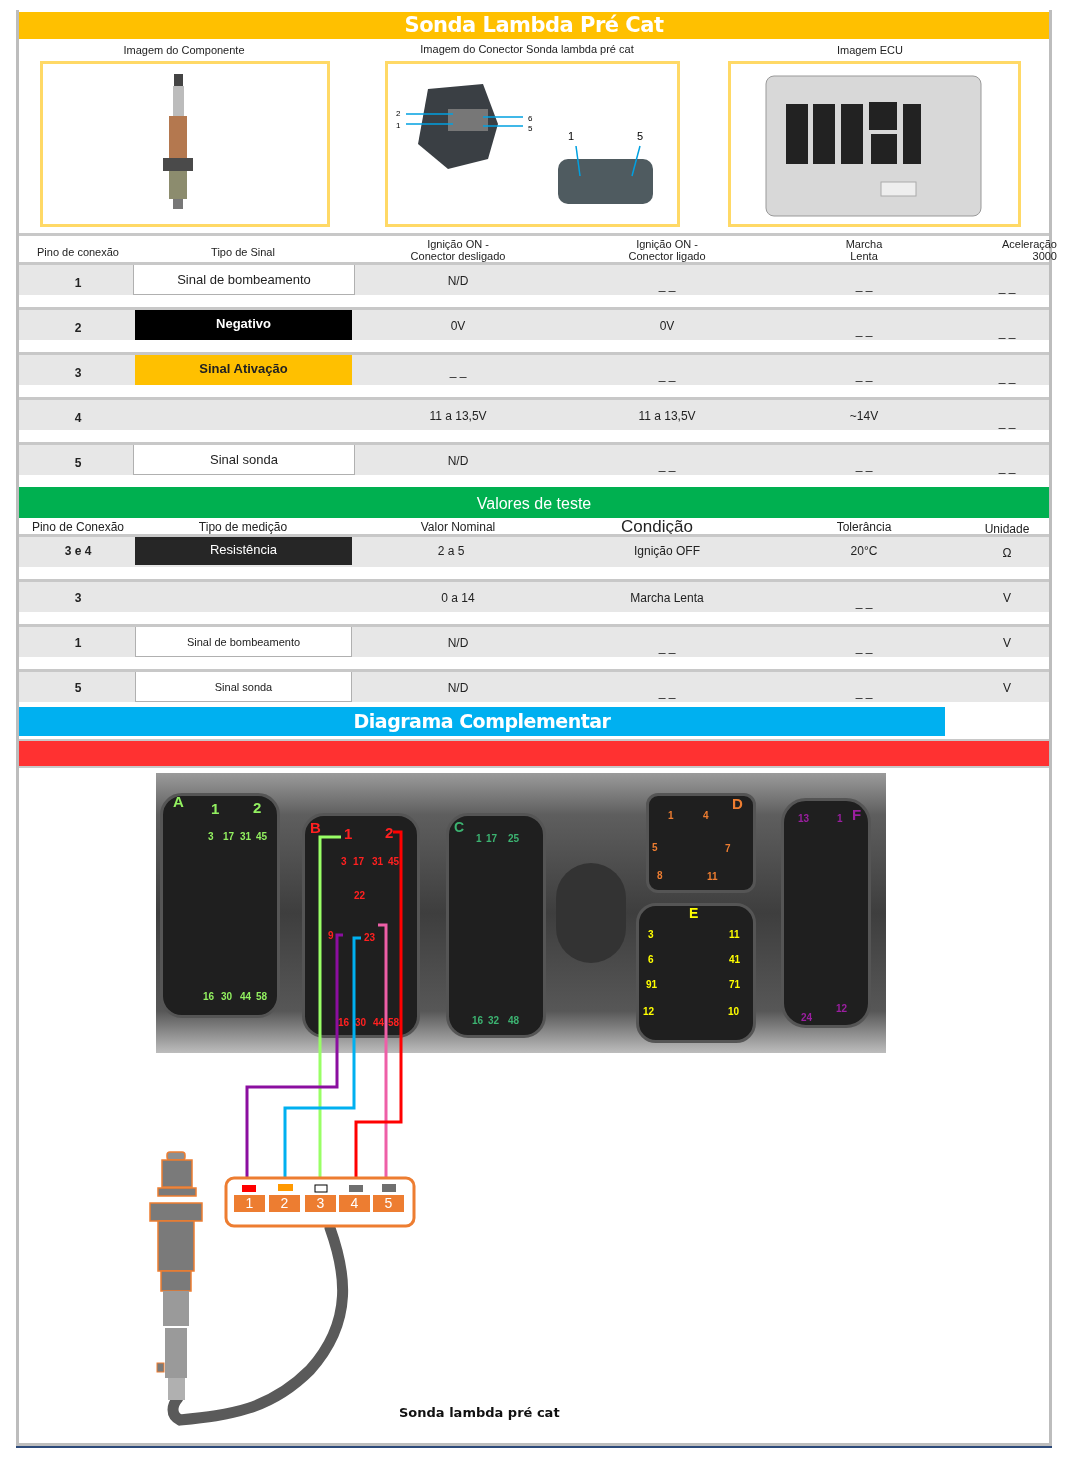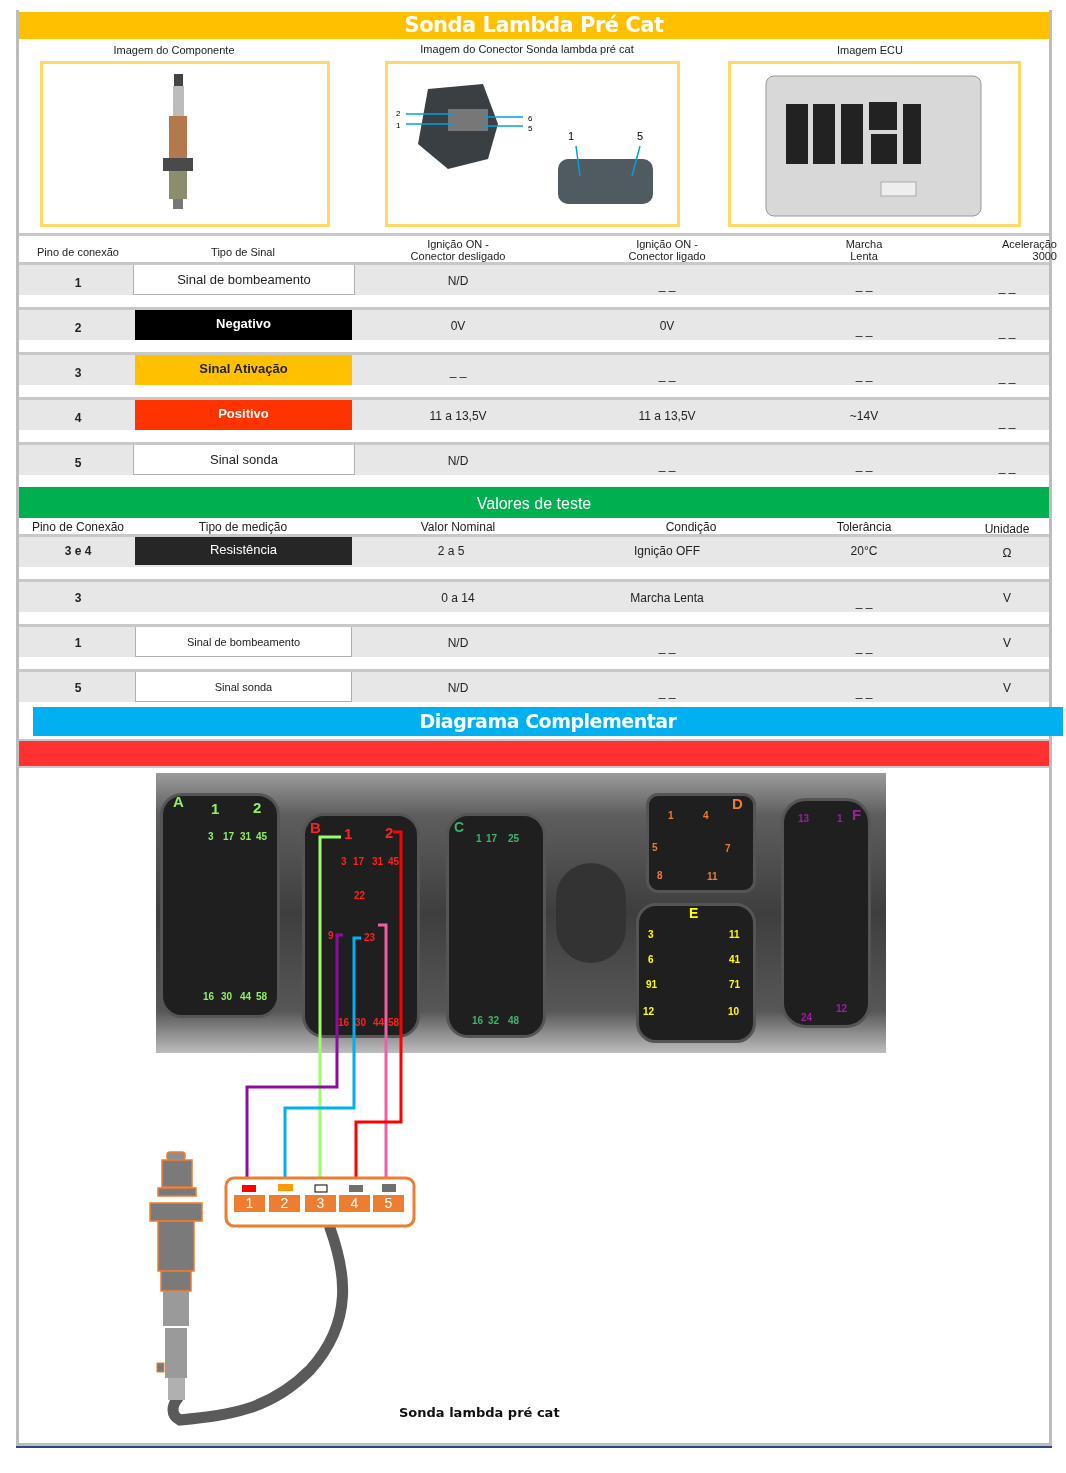--- a/index.html
+++ b/index.html
@@ -11,37 +11,37 @@
   .img-label { position: absolute; font-size: 11px; color: #222; text-align: center; width: 300px; }
   .img-box { position: absolute; border: 3px solid #ffd966; background: #fff; }
   .hdr-row { position: absolute; left: 19px; width: 1030px; border-top: 3px solid #c8c8c8; background: #fff; }
   .hdr-cell { position: absolute; font-size: 11px; color: #222; text-align: center; line-height: 12px; }
   .row { position: absolute; left: 19px; width: 1030px; height: 30px; background: #e7e7e7; }
   .row-sep { position: absolute; height: 3px; background: #c8c8c8; }
   .pin { position: absolute; left: 0; width: 118px; text-align: center; font-weight: bold; font-size: 12px; color: #222; top: 11px; }
   .sigbox { position: absolute; height: 32px; text-align: center; line-height: 32px; font-size: 13px; }
   .cell { position: absolute; text-align: center; font-size: 12px; color: #222; }
   .green-bar { position: absolute; left: 19px; top: 487px; width: 1030px; height: 31px; background: #00b050; color: #fff; font-size: 16px; text-align: center; line-height: 33px; }
-  .blue-bar { position: absolute; left: 33px; top: 707px; width: 1030px; height: 29px; background: #00b0f0; color: #fff; font-weight: bold; font-size: 19px; text-align: center; line-height: 29px; font-family: "DejaVu Sans", sans-serif; letter-spacing: -0.5px; }
+  .blue-bar { position: absolute; left: 19px; top: 707px; width: 926px; height: 29px; background: #00b0f0; color: #fff; font-weight: bold; font-size: 19px; text-align: center; line-height: 29px; font-family: "DejaVu Sans", sans-serif; letter-spacing: -0.5px; }
   .red-bar { position: absolute; left: 19px; top: 739px; width: 1030px; height: 29px; background: #ff3131; border-top: 2px solid #c8c8c8; border-bottom: 2px solid #c8c8c8; }
   .ecu-photo { position: absolute; left: 156px; top: 773px; width: 730px; height: 280px; background: linear-gradient(180deg,#9b9b9b 0%,#5e5e5e 15%,#3e3e3e 50%,#575757 85%,#bdbdbd 100%); overflow: hidden; }
   .conn { position: absolute; background: #1f1f1f; border: 3px solid #555; border-radius: 22px; }
   .pl { position: absolute; font-size: 10px; font-weight: bold; }
   .caption { position: absolute; left: 399px; top: 1405px; font-size: 13px; font-weight: bold; color: #111; font-family: "DejaVu Sans", sans-serif; }
 </style>
 </head>
 <body>
 
 <div class="frame"></div>
 <div class="bottom-line"></div>
 <div class="bottom-line2"></div>
 
 <div class="title-bar">Sonda Lambda Pré Cat</div>
 
-<div class="img-label" style="left:24px;top:44px;">Imagem do Componente</div>
+<div class="img-label" style="left:34px;top:44px;">Imagem do Componente</div>
 <div class="img-label" style="left:377px;top:43px;">Imagem do Conector Sonda lambda pré cat</div>
 <div class="img-label" style="left:720px;top:44px;">Imagem ECU</div>
 
 <div class="img-box" style="left:40px;top:61px;width:290px;height:166px;">
   <svg width="284" height="160">
     <rect x="131" y="10" width="9" height="12" fill="#444"></rect>
     <rect x="130" y="22" width="11" height="30" fill="#bcbcbc"></rect>
     <rect x="126" y="52" width="18" height="45" fill="#b4784f"></rect>
     <rect x="120" y="94" width="30" height="13" fill="#4a4a4a"></rect>
     <rect x="126" y="107" width="18" height="28" fill="#8c8c6e"></rect>
@@ -126,21 +126,20 @@
       <div class="pin">3</div>
       <div class="sigbox" style="left:116px;width:217px;top:-2px;background:#ffc000;color:#222222;font-weight:bold;">Sinal Ativação</div>
       <div class="cell" style="left:338px;width:202px;top:9px;">_ _</div>
       <div class="cell" style="left:547px;width:202px;top:13px;">_ _</div>
       <div class="cell" style="left:795px;width:100px;top:13px;">_ _</div>
       <div class="cell" style="left:938px;width:100px;top:15px;">_ _</div>
     </div>
     <div class="row-sep" style="left: 19px; width: 1030px; top: 352px;"></div>
     <div class="row" style="top: 400px;">
       <div class="pin">4</div>
-      <div class="sigbox" style="left:116px;width:217px;top:-2px;background:#ff3300;color:#ffffff;font-weight:bold;">Positivo</div>
       <div class="cell" style="left:338px;width:202px;top:9px;">11 a 13,5V</div>
       <div class="cell" style="left:547px;width:202px;top:9px;">11 a 13,5V</div>
       <div class="cell" style="left:795px;width:100px;top:9px;">~14V</div>
       <div class="cell" style="left:938px;width:100px;top:15px;">_ _</div>
     </div>
     <div class="row-sep" style="left: 19px; width: 1030px; top: 397px;"></div>
     <div class="row" style="top: 445px;">
       <div class="pin">5</div>
       <div class="sigbox" style="left:114px;width:222px;top:-2px;background:#ffffff;color:#222222;border:1px solid #b0b0b0;">Sinal sonda</div>
       <div class="cell" style="left:338px;width:202px;top:9px;">N/D</div>
@@ -149,21 +148,21 @@
       <div class="cell" style="left:938px;width:100px;top:15px;">_ _</div>
     </div>
     <div class="row-sep" style="left: 19px; width: 1030px; top: 442px;"></div>
   </div>
 
 <div class="green-bar">Valores de teste</div>
 <div class="hdr-row" style="top:518px;height:18px;border-top:none;">
   <div class="hdr-cell" style="left:0;width:118px;top:3px;font-size:12px;">Pino de Conexão</div>
   <div class="hdr-cell" style="left:114px;width:220px;top:3px;font-size:12px;">Tipo de medição</div>
   <div class="hdr-cell" style="left:338px;width:202px;top:3px;font-size:12px;">Valor Nominal</div>
-  <div class="hdr-cell" style="left:571px;width:202px;top:3px;font-size:12px;">Condição</div>
+  <div class="hdr-cell" style="left:537px;width:202px;top:3px;font-size:17px;">Condição</div>
   <div class="hdr-cell" style="left:795px;width:100px;top:3px;font-size:12px;">Tolerância</div>
   <div class="hdr-cell" style="left:938px;width:100px;top:5px;font-size:12px;">Unidade</div>
 </div>
 <div id="test-rows">
     <div class="row" style="top: 537px;">
       <div class="pin" style="top:7px;">3 e 4</div>
       <div class="sigbox" style="left:116px;width:217px;top:0px;height:28px;line-height:26px;background:#262626;color:#ffffff;">Resistência</div>
       <div class="cell" style="left:331px;width:202px;top:7px;">2 a 5</div>
       <div class="cell" style="left:547px;width:202px;top:7px;">Ignição OFF</div>
       <div class="cell" style="left:795px;width:100px;top:7px;">20°C</div>

